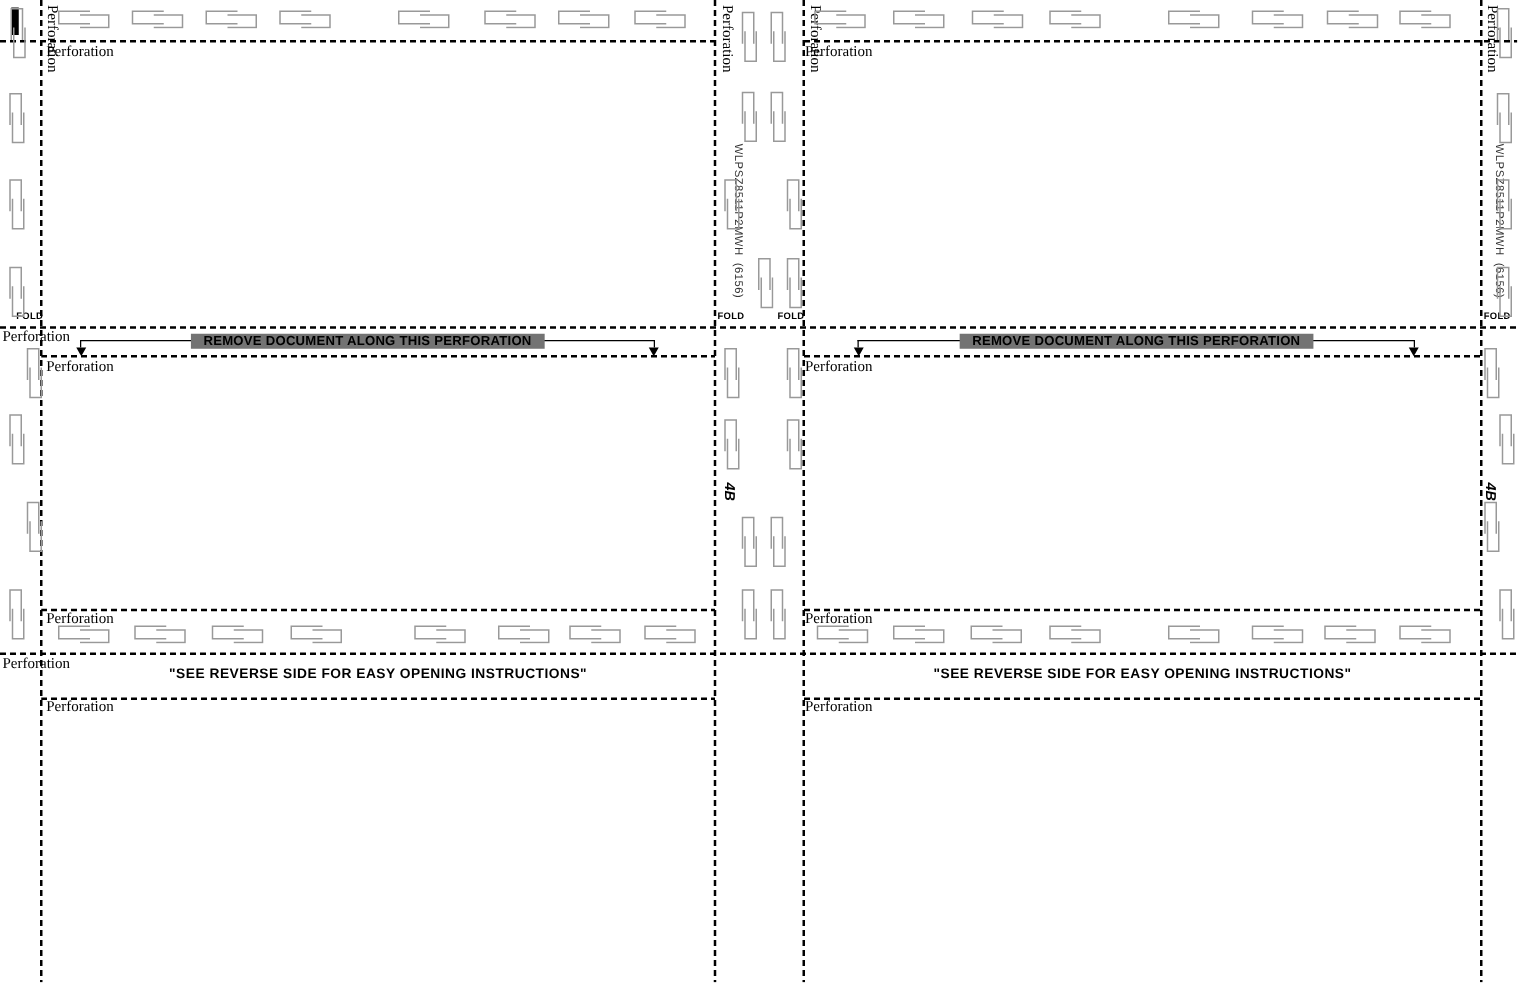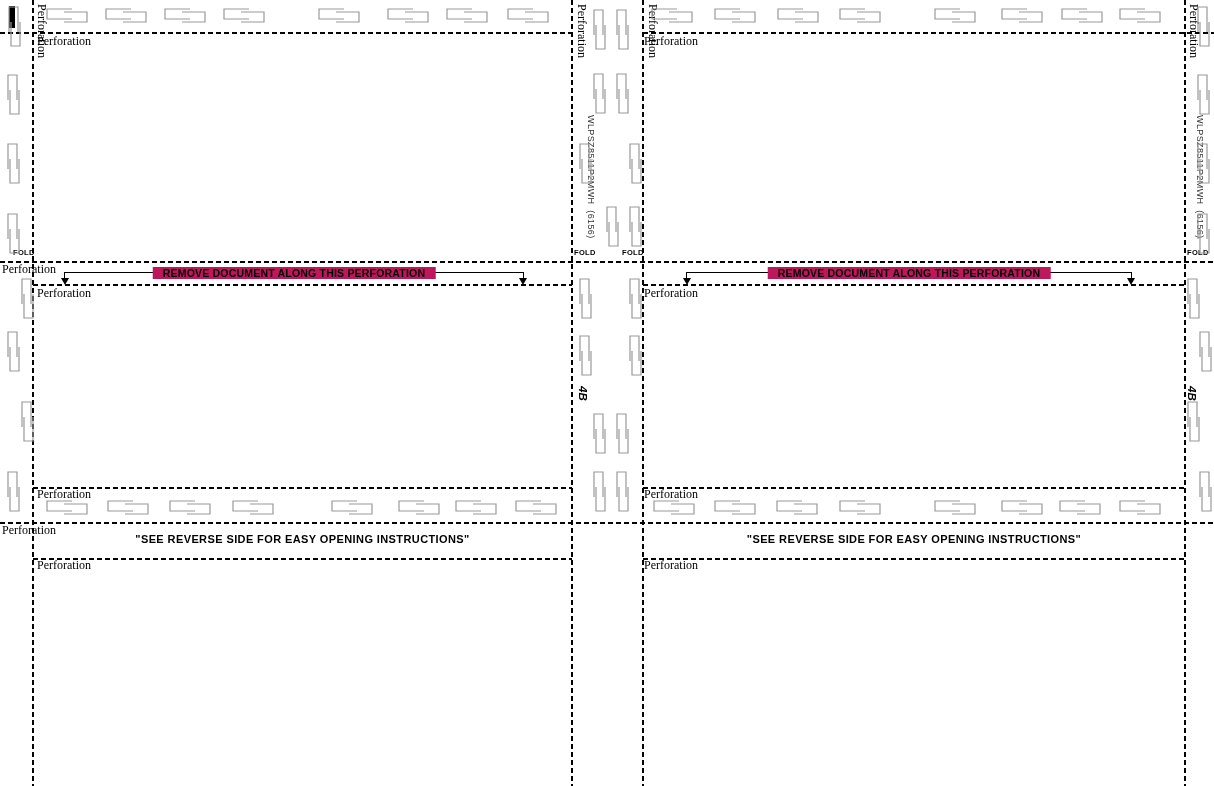--- a/index.html
+++ b/index.html
@@ -20,21 +20,21 @@
   .regmark{position:absolute;background:#000;}
   .banner{position:absolute;height:14px;}
   .b-line{position:absolute;left:0;right:0;top:0;border-top:1.5px solid #000;}
   .b-stub{position:absolute;top:0;height:6px;width:0;}
   .b-stub.l{left:0;border-left:1.5px solid #000;}
   .b-stub.r{right:0;border-right:1.5px solid #000;}
   .b-arrow{position:absolute;top:6px;width:0;height:0;
            border-left:4px solid transparent;border-right:4px solid transparent;border-top:7px solid #000;}
   .b-arrow.l{left:-3px;}
   .b-arrow.r{right:-3px;}
-  .b-text{position:absolute;left:50%;top:1px;transform:translate(-50%,-50%);background:#be185d;
+  .b-text{position:absolute;left:50%;top:1px;transform:translate(-50%,-50%);background:#737373;
           padding:0 10px;font:bold 10.5px "Liberation Sans",sans-serif;letter-spacing:.2px;white-space:nowrap;}
   .note{position:absolute;text-align:center;font:bold 11px "Liberation Sans",sans-serif;
         letter-spacing:.4px;white-space:nowrap;}
 </style>
 </head>
 <body>
 
 <div id="stage">
 
   <div class="regmark" style="left:9px;top:6px;width:6px;height:22px;"></div>

